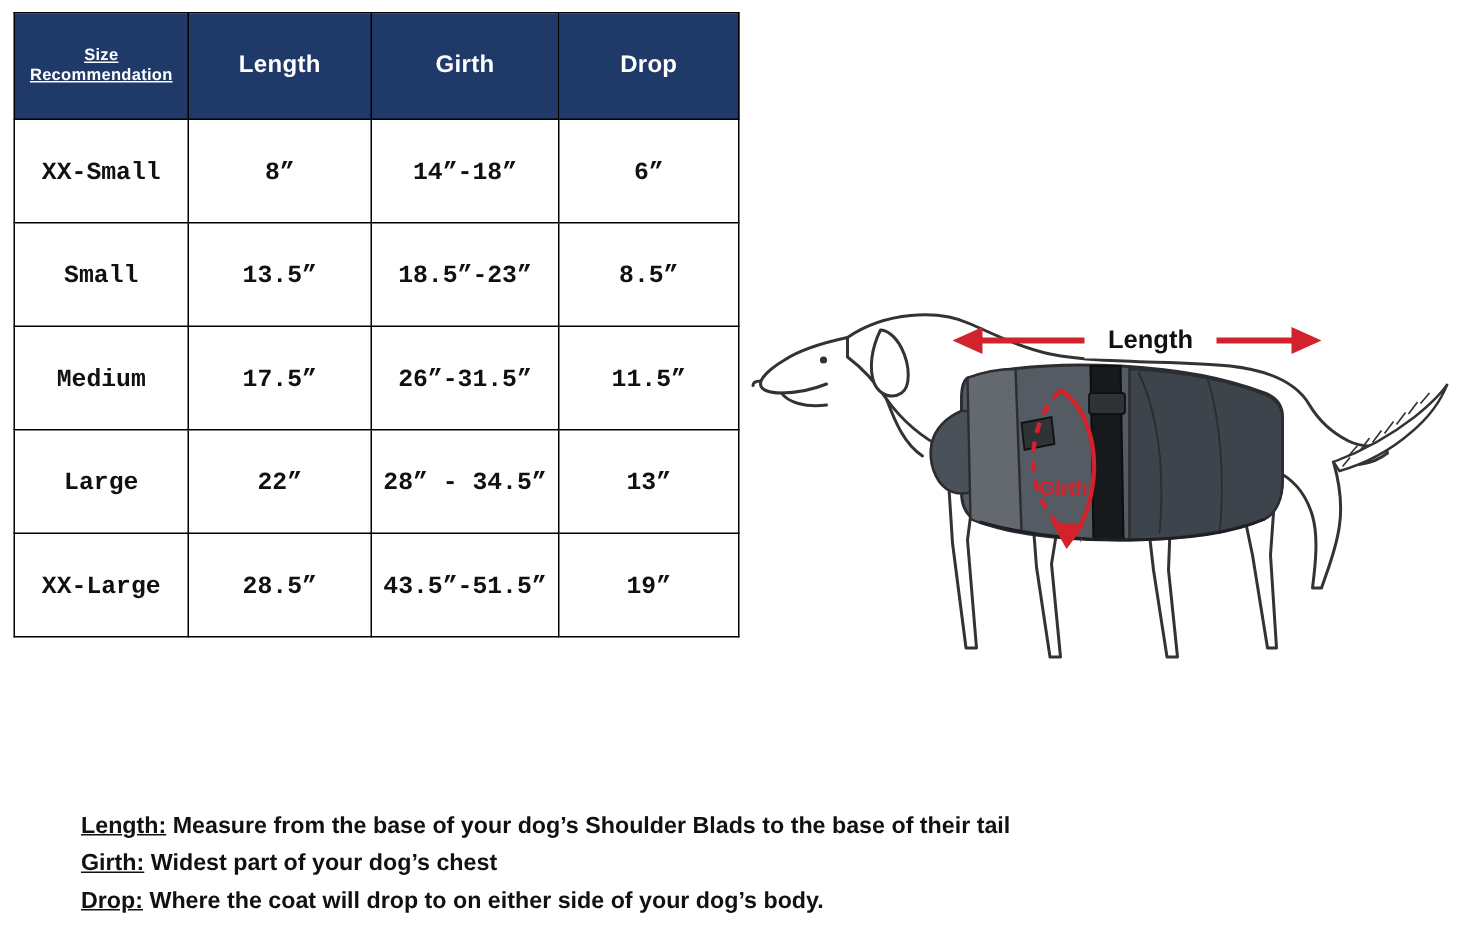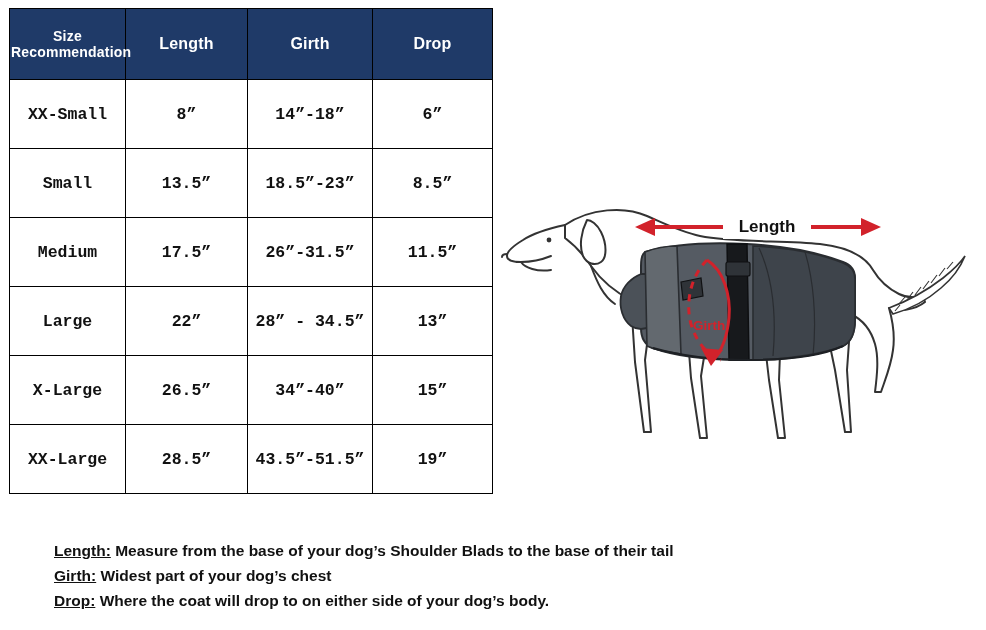--- a/index.html
+++ b/index.html
@@ -33,21 +33,22 @@
   }
   #size-table thead th {
     background: #1f3a68;
     color: #ffffff;
     height: 68px;
     font-size: 16px;
     line-height: 1.15;
     letter-spacing: .2px;
   }
   #size-table thead th.sizecol {
-    font-size: 14px;
+    font-size: 11px;
+    text-decoration: underline;
   }
   #size-table tbody td {
     height: 66px;
     font-size: 16.5px;
     background: #ffffff;
     font-family: Liberation Mono, monospace;
   }
   #size-table col.c1 { width: 116px; }
   #size-table col.c2 { width: 122px; }
   #size-table col.c3 { width: 125px; }
@@ -135,26 +136,20 @@
       <td>Medium</td>
       <td>17.5”</td>
       <td>26”-31.5”</td>
       <td>11.5”</td>
     </tr>
     <tr>
       <td>Large</td>
       <td>22”</td>
       <td>28” - 34.5”</td>
       <td>13”</td>
-    </tr>
-    <tr>
-      <td>X-Large</td>
-      <td>26.5”</td>
-      <td>34”-40”</td>
-      <td>15”</td>
     </tr>
     <tr>
       <td>XX-Large</td>
       <td>28.5”</td>
       <td>43.5”-51.5”</td>
       <td>19”</td>
     </tr>
   </tbody>
 </table>
 

